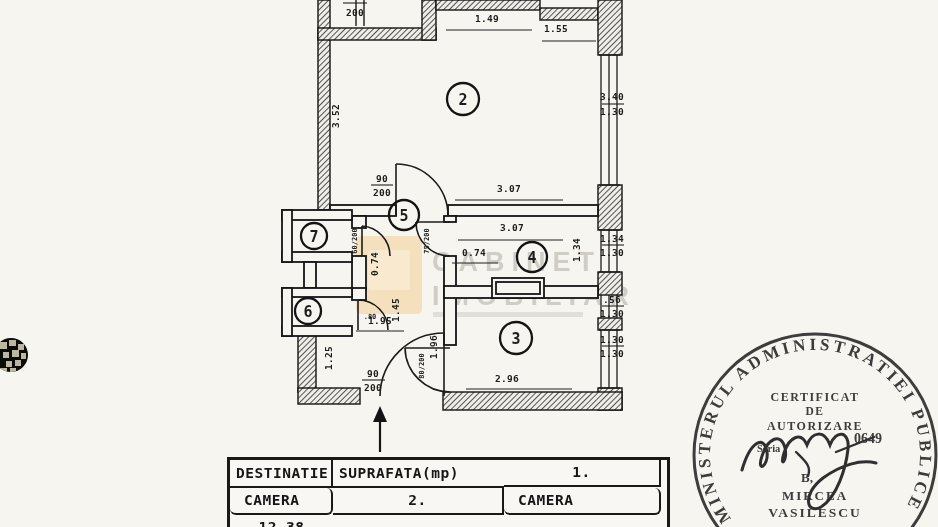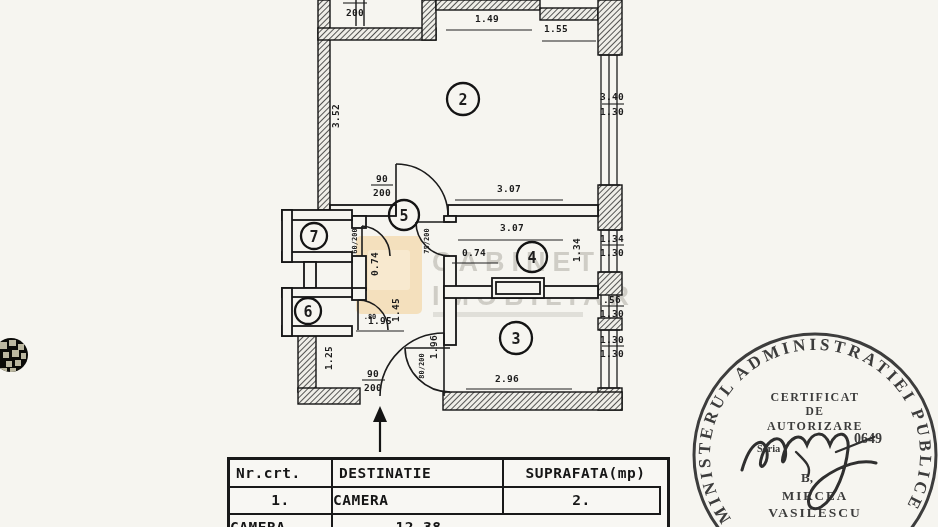--- a/index.html
+++ b/index.html
@@ -16,24 +16,24 @@
   .wm-text{font-family:"Liberation Sans", sans-serif;font-weight:700;
            fill:rgba(152,149,140,0.42);letter-spacing:7px;font-size:27px;}
   
   .sheet-table{position:absolute;left:227px;top:457px;width:437px;
       border:3px solid #191919;background:rgba(250,249,245,0.6);
       display:grid;grid-template-columns:103px 171px 157px;
       font-family:"DejaVu Sans Mono", monospace;font-weight:700;color:#161616;}
   .sheet-table .cell{border-right:2.5px solid #191919;border-bottom:2.5px solid #191919;
       height:25px;line-height:25px;font-size:14.5px;letter-spacing:0.5px;
       white-space:nowrap;overflow:hidden;}
-  .sheet-table .cell.last-col{border-right:none;text-align:center;}
+  .sheet-table .cell.last-col{border-right:none;}
   .sheet-table .cell.hdr{height:26px;line-height:26px;padding-left:6px;}
   .sheet-table .cell.c-center{text-align:center;}
-  .sheet-table .cell.c-dest{}
+  .sheet-table .cell.c-dest{padding-left:14px;border-radius:6px;}
 </style>
 </head>
 <body>
 
 <div class="stage">
 
 <svg width="938" height="527" viewBox="0 0 938 527">
   <defs>
     <pattern id="hatch" width="4" height="4" patternUnits="userSpaceOnUse" patternTransform="rotate(45)">
       <rect width="4" height="4" fill="#efeee8"></rect>
@@ -259,21 +259,20 @@
     <path d="M 742 470 C 750 442 764 434 767 452 C 769 466 756 474 762 456
              C 768 438 781 432 785 448 C 788 461 779 469 784 453
              C 789 437 801 431 807 445 C 812 432 824 429 830 445
              C 836 429 850 431 848 449 C 846 468 837 497 821 507
              C 807 515 801 495 823 478 C 841 465 861 459 876 463" fill="none" stroke="#1f1f1f" stroke-width="3" stroke-linecap="round"></path>
     <path d="M 836 452 L 874 437 M 796 452 C 804 460 812 466 808 476" fill="none" stroke="#1f1f1f" stroke-width="2.4" stroke-linecap="round"></path>
   </g>
 </svg>
 
 <div class="sheet-table">
-  <div class="cell hdr">Nr.crt.</div>
   <div class="cell hdr">DESTINATIE</div>
   <div class="cell hdr last-col">SUPRAFATA(mp)</div>
 
   <div class="cell c-center">1.</div>
   <div class="cell c-dest">CAMERA</div>
 
   <div class="cell c-center">2.</div>
   <div class="cell c-dest">CAMERA</div>
   <div class="cell c-center last-col">12,38</div>
 </div>

